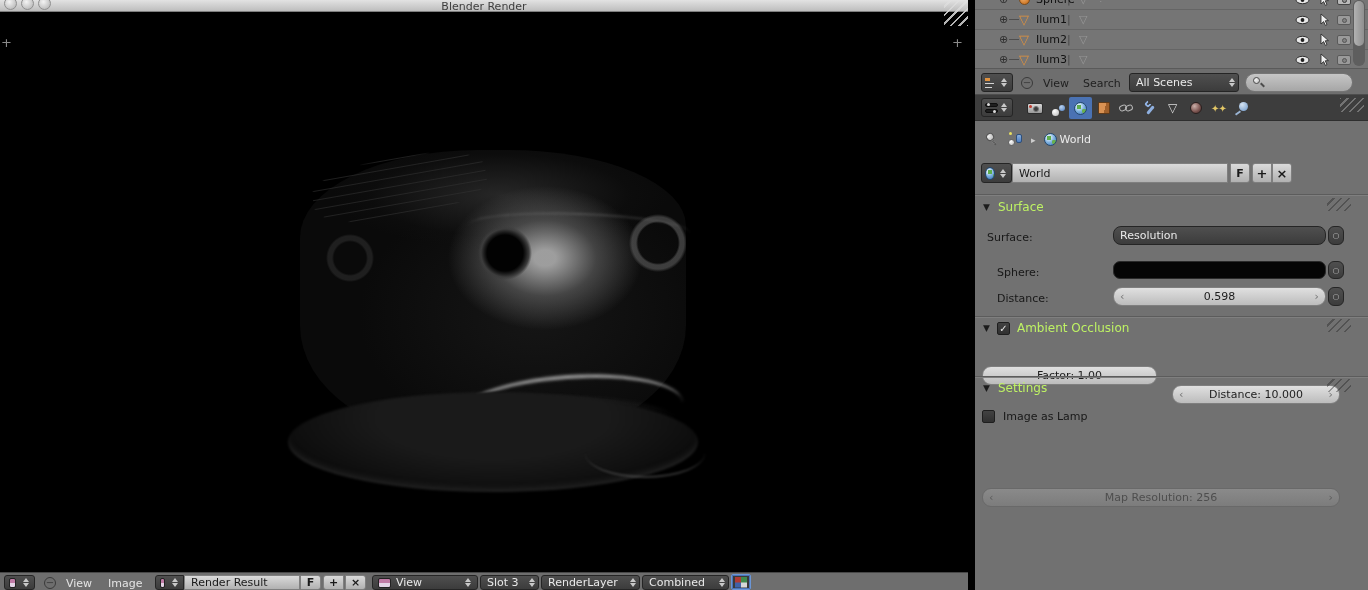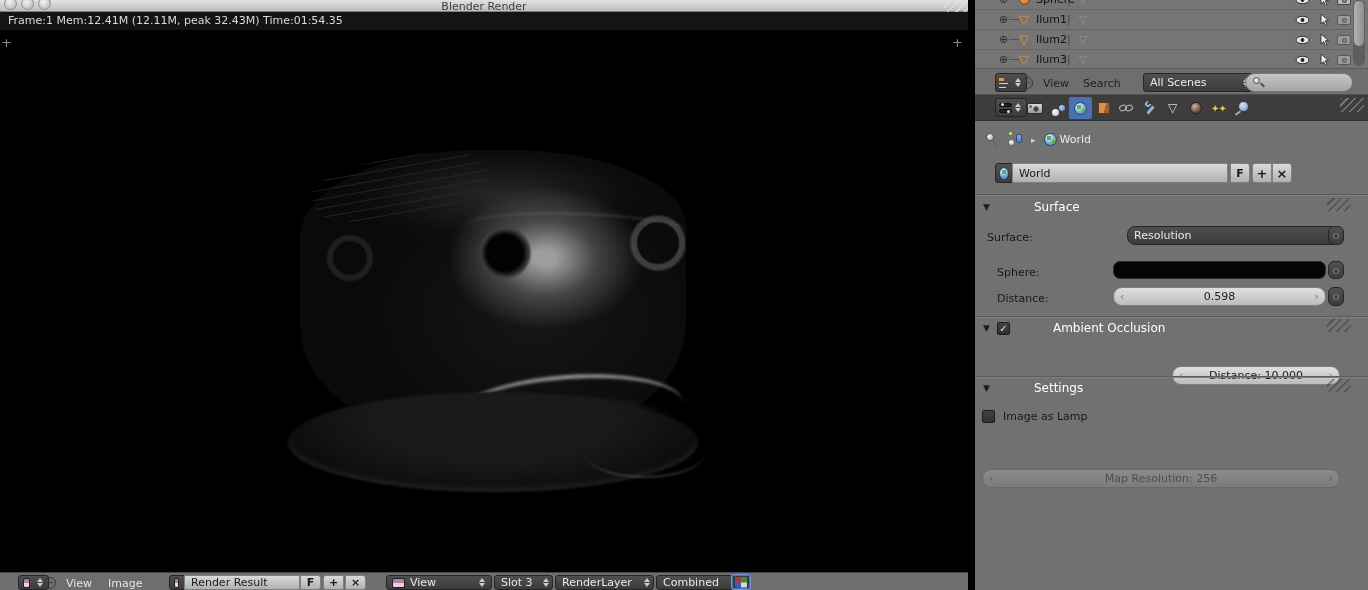--- a/index.html
+++ b/index.html
@@ -47,21 +47,21 @@
   #obj-lowarc { left:335px; top:368px; width:340px; height:60px; border-radius:50%;
     border-top:2px solid rgba(95,95,95,.45); transform:rotate(-2deg); filter:blur(2px); }
   #obj-base { left:288px; top:362px; width:410px; height:100px; border-radius:50%;
     background:radial-gradient(ellipse at 50% 25%, #1a1a1a 0 40%, #0c0c0c 75%);
     box-shadow:inset 0 -5px 7px -3px rgba(85,85,85,.4); filter:blur(1px); }
   #obj-basearc { left:585px; top:398px; width:120px; height:50px; border-radius:50%;
     border-bottom:2px solid rgba(105,105,105,.5); filter:blur(1px); }
 
   
   .dk { background:linear-gradient(#4f4f4f,#3c3c3c); border:1px solid #252525; border-radius:3px;
-    color:#e9e9e9; display:flex; align-items:center;margin-left:14px; }
+    color:#e9e9e9; display:flex; align-items:center; }
   .lt { background:linear-gradient(#dadada,#b1b1b1); border:1px solid #7f7f7f; border-radius:3px;
     color:#1a1a1a; display:flex; align-items:center; }
   .pill { border-radius:9px; }
   .slider-lt { background:linear-gradient(#e0e0e0,#bcbcbc); border:1px solid #7f7f7f; color:#1d1d1d;
     display:flex; align-items:center; justify-content:center; position:relative; }
   .slider-dis { background:linear-gradient(#8a8a8a,#7c7c7c); border:1px solid #696969; color:#4e4e4e;
     display:flex; align-items:center; justify-content:center; position:relative; }
   .sl-arr { position:absolute; top:0; bottom:0; display:flex; align-items:center; color:rgba(0,0,0,.45); font-size:11px; }
   .sl-arr.l { left:6px; } .sl-arr.r { right:6px; }
   .menu-label-light { color:#e4e4e4; }
@@ -72,21 +72,21 @@
   .ud i.dn { border-top:4px solid #c9c9c9; border-bottom:none; }
   .minus-circle { width:12px; height:12px; border:1px solid #3a3a3a; border-radius:50%;
     color:#3a3a3a; font-size:10px; line-height:10px; text-align:center; }
   .pic-icon { width:13px; height:10px; border:1px solid #222; border-radius:2px;
     background:linear-gradient(#c07ba6 0 55%, #e3d3e6 55%); margin:0 2px; }
   .socket-btn { background:linear-gradient(#4f4f4f,#3c3c3c); border:1px solid #252525; border-radius:6px;
     color:#b9b9b9; display:flex; align-items:center; justify-content:center; font-size:8px; }
   .chk { width:13px; height:13px; border-radius:2px; background:linear-gradient(#424242,#303030);
     border:1px solid #1e1e1e; color:#e6e6e6; font-size:10px; line-height:12px; text-align:center; }
   .panel-tri { color:#1c1c1c; font-size:9px; }
-  .panel-title { color:#ffffff; font-size:12px;margin-left:36px; }
+  .panel-title { color:#bef264; font-size:12px; }
   .form-label { color:#181818; }
   .drag-widget { width:24px; height:13px;
     background:repeating-linear-gradient(-45deg, transparent 0 4px, rgba(25,25,25,.35) 4px 5.5px); }
   .divider { border-top:1px solid #5c5c5c; border-bottom:1px solid #7f7f7f; height:2px; }
 
   
   #bottom-bar { left:0; top:572px; width:968px; height:18px; background:#6e6e6e; border-top:1px solid #474747; }
   #bottom-bar .h15 { top:2px; height:15px; }
 
   
@@ -201,23 +201,20 @@
   <div id="render-window" class="abs">
 
     <div id="titlebar" class="abs">
       <div class="tl-btn abs" style="left:4px"></div>
       <div class="tl-btn abs" style="left:21px"></div>
       <div class="tl-btn abs" style="left:38px"></div>
       <div id="win-title" class="abs">Blender Render</div>
     </div>
     <div id="corner-grip" class="abs"></div>
 
-    <div id="stats-bar" class="abs">
-      <span>Frame:1 Mem:12.41M (12.11M, peak 32.43M) Time:01:54.35</span>
-    </div>
 
     <div id="render-canvas" class="abs">
       <div id="obj-body" class="abs"></div>
       <div id="obj-ridges" class="abs"></div>
       <div id="obj-toprim" class="abs"></div>
       <div id="obj-crescent" class="abs"></div>
       <div id="obj-lowarc" class="abs"></div>
       <div id="obj-base" class="abs"></div>
       <div id="obj-basearc" class="abs"></div>
       <div class="region-plus abs" style="left:0;top:6px">+</div>
@@ -545,20 +542,23 @@
 
       <div class="divider abs" style="left:0;top:221px;width:393px"></div>
 
       <div class="abs" style="left:8px;top:226px;display:flex;align-items:center;gap:7px">
         <span class="panel-tri">▼</span>
         <span class="chk"><span>✓</span></span>
         <span class="panel-title">Ambient Occlusion</span>
       </div>
       <div class="drag-widget abs" style="left:352px;top:224px"></div>
 
+      <div class="slider-lt pill abs" style="left:7px;top:252px;width:175px;height:19px">
+        <span>Factor: 1.00</span>
+      </div>
       <div class="slider-lt pill abs" style="left:197px;top:252px;width:168px;height:19px">
         <span class="sl-arr l">‹</span>
         <span>Distance: 10.000</span>
         <span class="sl-arr r">›</span>
       </div>
 
       <div class="divider abs" style="left:0;top:281px;width:393px"></div>
 
       <div class="abs" style="left:8px;top:286px;display:flex;align-items:center;gap:8px">
         <span class="panel-tri">▼</span>

